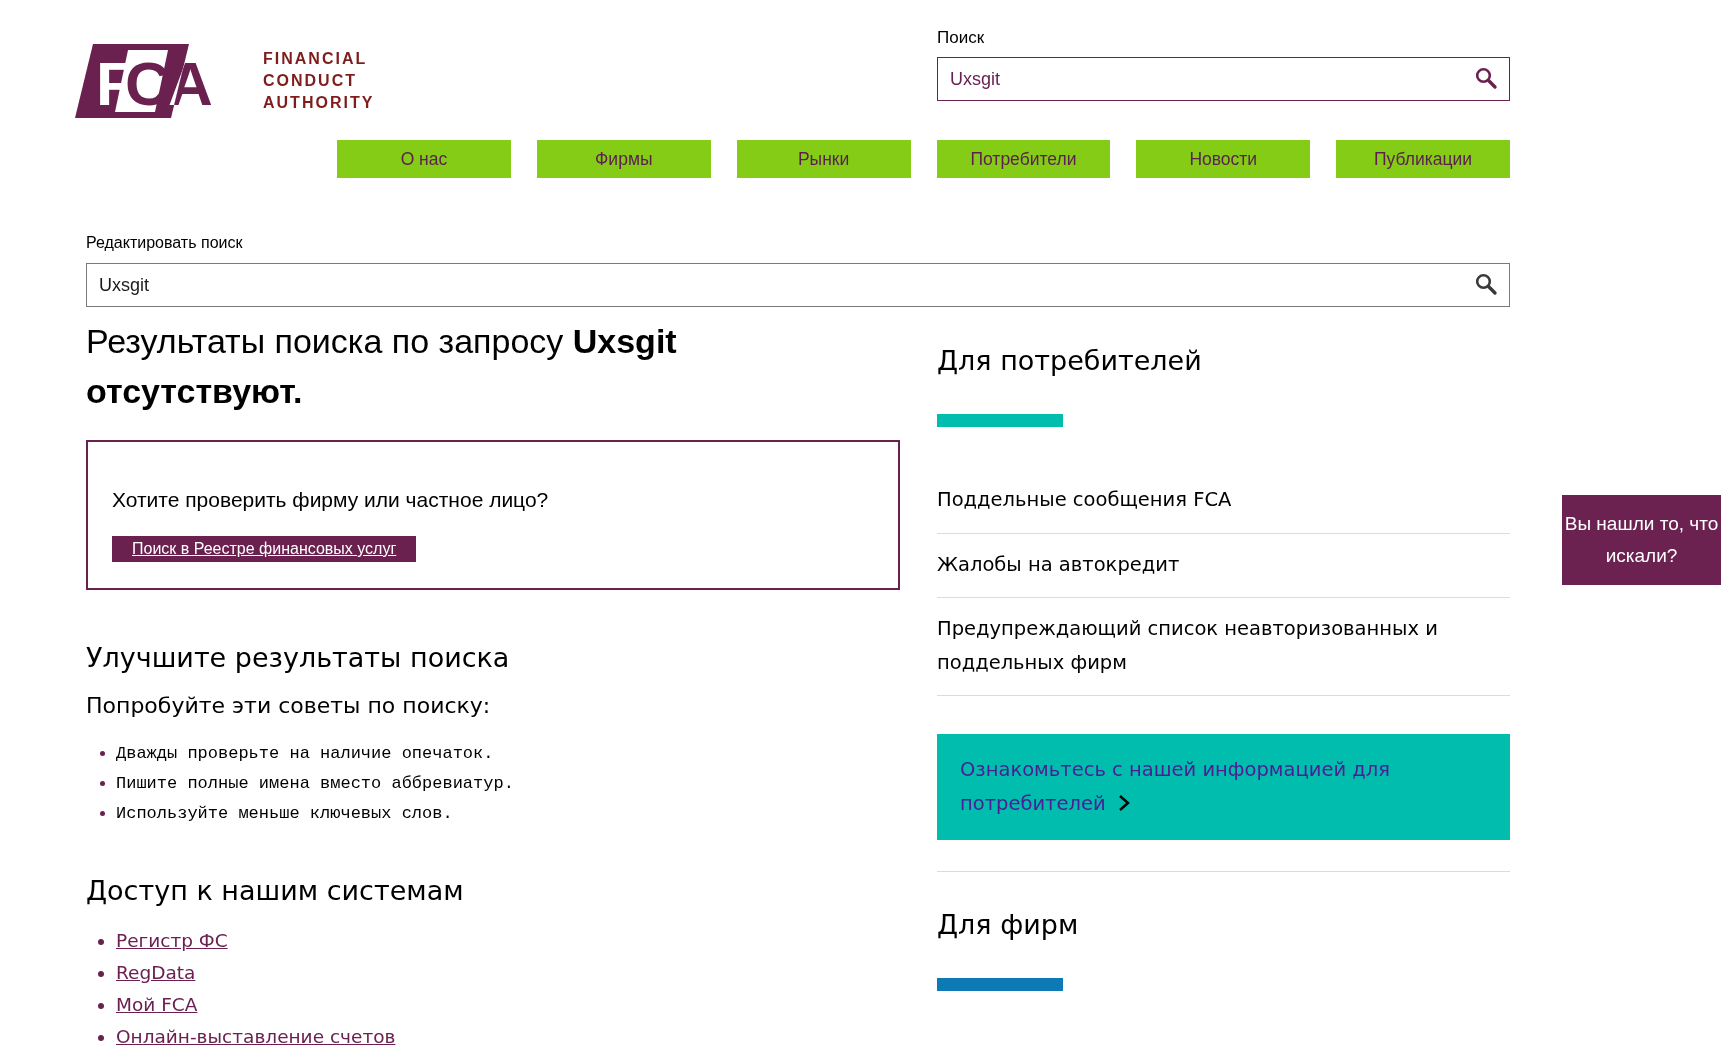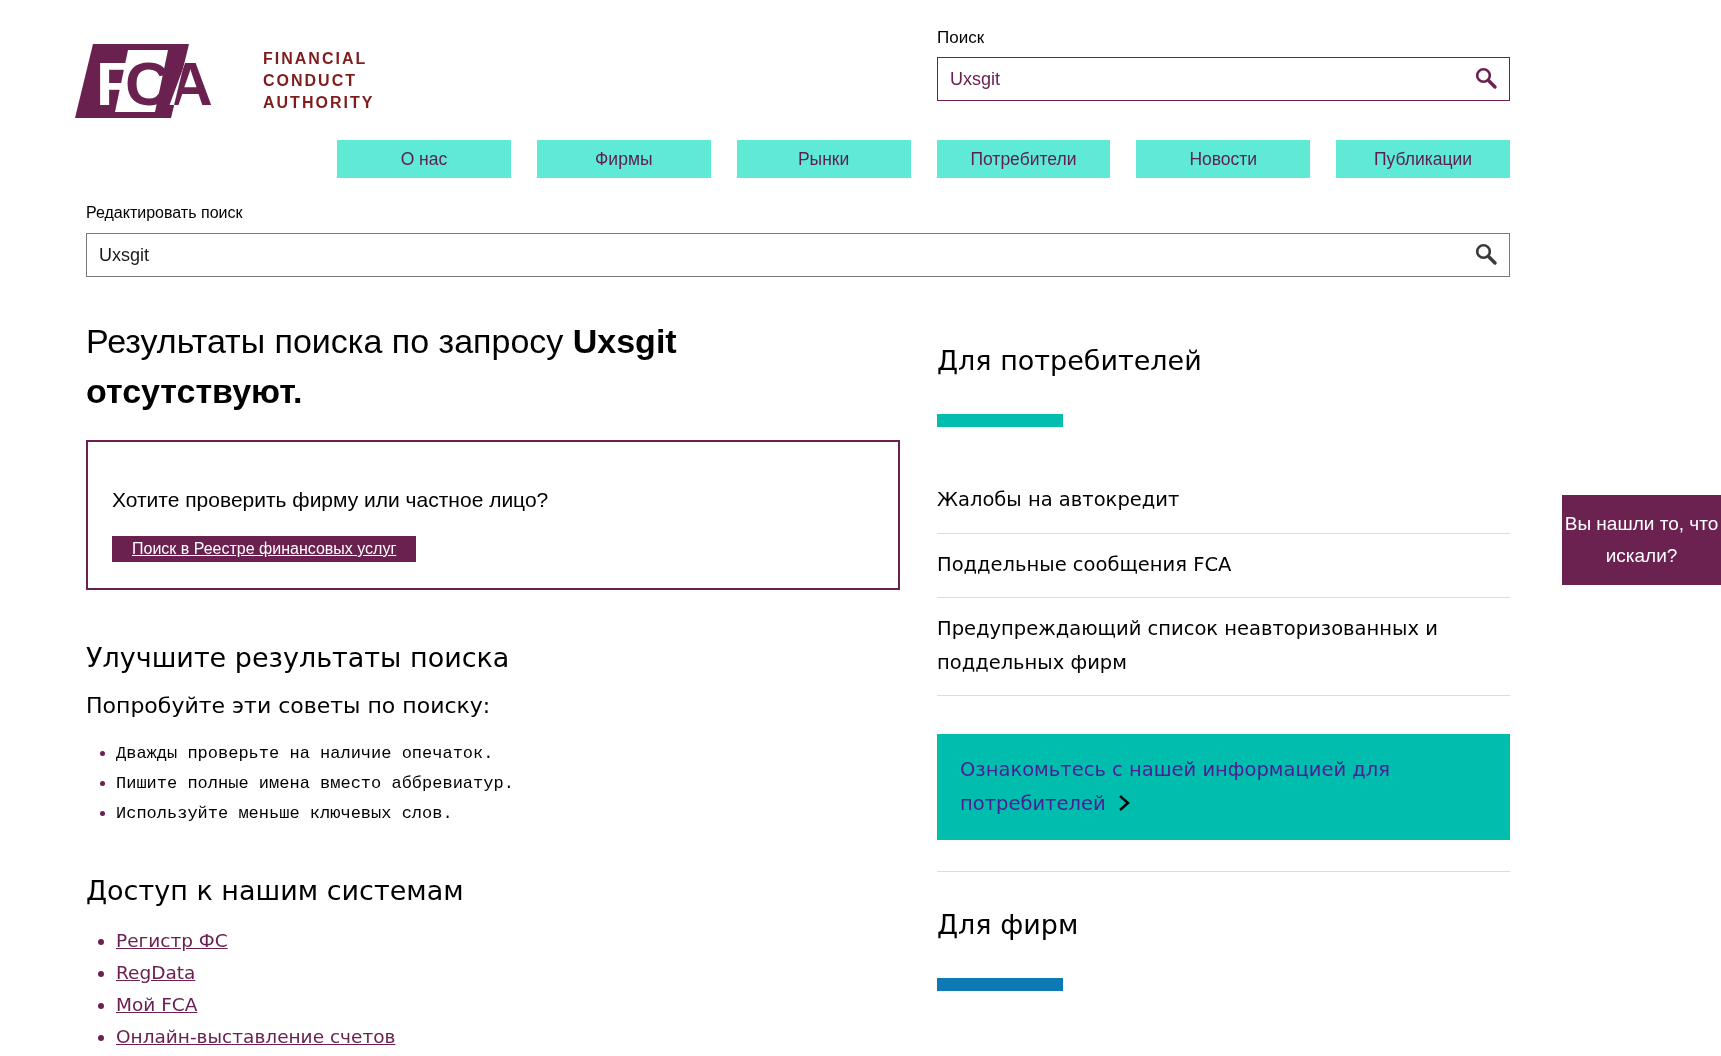--- a/index.html
+++ b/index.html
@@ -24,26 +24,26 @@
     padding:0 48px 0 12px; font-size:18px; color:#6a2150;
     font-family:"Liberation Sans", sans-serif;
   }
   .search-box .mag { position:absolute; right:10px; top:50%; transform:translateY(-50%);
                      width:26px; height:26px; cursor:pointer; background:none; border:none; }
 
   
   .nav { position:absolute; left:337px; top:140px; width:1173px;
          display:flex; justify-content:flex-end; gap:26px; }
   .nav button {
-    width:188px; height:38px; background:#5eead4; border:none; cursor:pointer;
+    width:188px; height:38px; background:#84cc16; border:none; cursor:pointer;
     color:#5c1f4e; font-size:17.5px; font-family:"Liberation Sans", sans-serif;
   }
 
   
-  .edit-search { position:absolute; left:86px; top:204px; width:1424px; }
+  .edit-search { position:absolute; left:86px; top:234px; width:1424px; }
   .edit-search .lbl { font-size:16px; margin-bottom:11px; }
   .search-box.gray { border:1px solid #7a7a7a; height:44px; }
   .search-box.gray input { color:#1a1a1a; }
 
   
   .left-col { position:absolute; left:86px; top:316px; width:814px; }
   h1.results { font-size:34px; font-weight:normal; line-height:50px; max-width:700px; }
   h1.results .b { font-weight:bold; }
 
   .check-box { margin-top:24px; border:2px solid #6a2150; padding:46px 24px 26px 24px; }
@@ -187,22 +187,22 @@
       <li><a href="#">Онлайн-выставление счетов</a></li>
 
     </ul>
   </main>
 
   <aside class="right-col">
     <h2 class="h2-right">Для потребителей</h2>
     <div class="accent-bar teal"></div>
 
     <div class="side-links">
+      <a class="side-link" href="#">Поддельные сообщения FCA</a>
       <a class="side-link" href="#">Жалобы на автокредит</a>
-      <a class="side-link" href="#">Поддельные сообщения FCA</a>
       <a class="side-link" href="#">Предупреждающий список неавторизованных и поддельных фирм</a>
     </div>
 
     <a class="cta" href="#"><span>Ознакомьтесь с нашей информацией для потребителей</span><span class="chev">
       <svg width="16" height="18" viewBox="0 0 16 18">
         <polyline points="4,2 12,9 4,16" fill="none" stroke="#000" stroke-width="2.4"></polyline>
       </svg></span></a>
 
     <div class="after-cta"></div>
 

